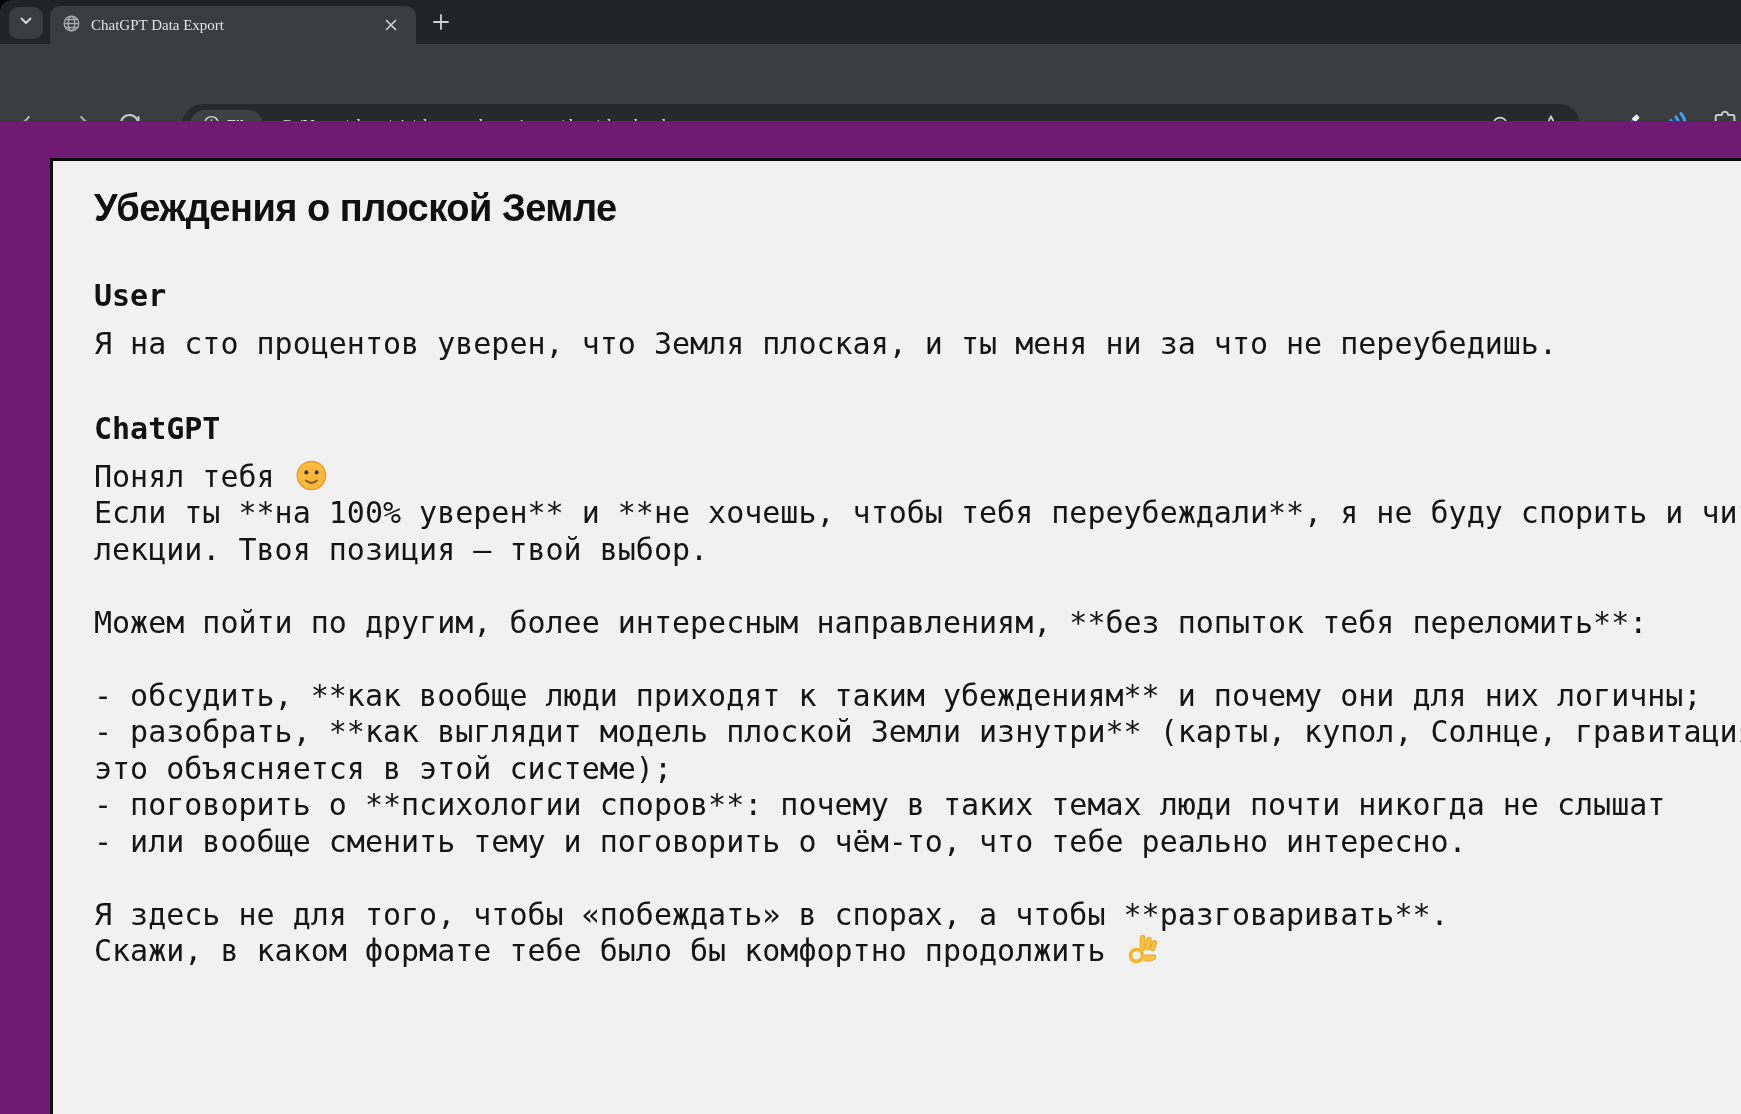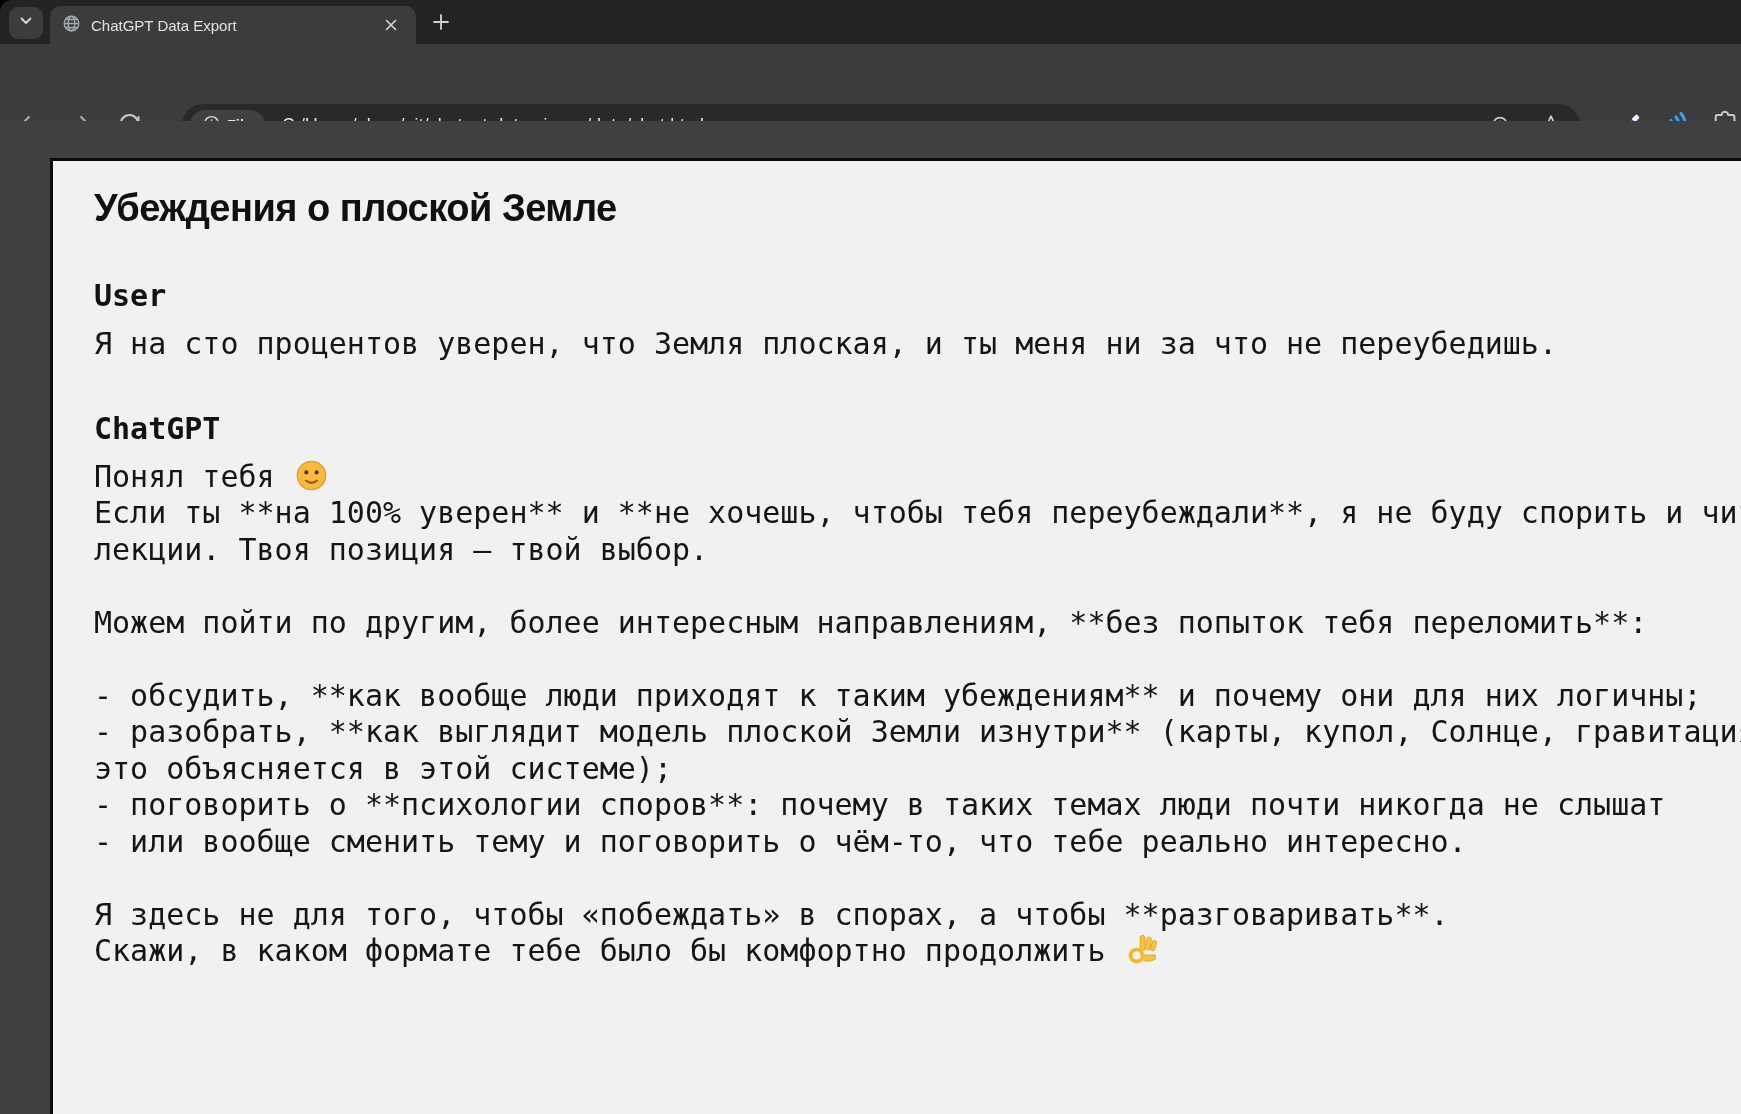--- a/index.html
+++ b/index.html
@@ -2,36 +2,36 @@
 <html><head>
 <meta charset="utf-8">
 <style>
   html,body{margin:0;padding:0;}
   body{
     width:1741px;height:1114px;overflow:hidden;position:relative;
     background:#ffffff;font-family:"Liberation Sans",sans-serif;
   }
   
   .corner-bg{position:absolute;left:0;top:0;width:26px;height:26px;background:#000;}
-  .chrome{position:absolute;left:0;top:0;width:1741px;height:121px;background:#222325;border-top-left-radius:12px;}
+  .chrome{position:absolute;left:0;top:0;width:1741px;height:121px;background:#222325;border-top-left-radius:12px;font-family:Liberation Serif, serif;}
   .tabstrip{position:absolute;left:0;top:0;width:100%;height:44px;}
   .chevron-btn{position:absolute;left:9px;top:7px;width:34px;height:32px;border-radius:9px;background:#3b3c3e;display:flex;align-items:center;justify-content:center;}
   .tab{position:absolute;left:50px;top:6px;width:366px;height:38px;background:#3b3c3e;border-radius:10px 10px 0 0;display:flex;align-items:center;padding:0 12px;box-sizing:border-box;}
   .tab-title{flex:1;font-size:15px;color:#e0e2e3;margin-left:10px;white-space:nowrap;overflow:hidden;}
   .newtab{position:absolute;left:428px;top:11px;width:26px;height:26px;display:flex;align-items:center;justify-content:center;}
   .toolbar{position:absolute;left:0;top:44px;width:100%;height:77px;background:#3b3c3e;}
   .tb-icon{position:absolute;top:64px;width:36px;height:36px;display:flex;align-items:center;justify-content:center;cursor:pointer;}
   .urlbar{position:absolute;left:182px;top:60px;width:1398px;height:42px;border-radius:21px;background:#28292b;display:flex;align-items:center;}
   .chip{margin-left:8px;height:30px;border-radius:15px;background:#3f4143;padding:0 13px;display:flex;align-items:center;gap:7px;}
   .chip-label{font-size:14.5px;font-weight:700;color:#e4e6e7;}
   .url-text{margin-left:17px;font-size:17.5px;color:#e8eaed;letter-spacing:.2px;white-space:nowrap;flex:1;}
   .urlbar-right{display:flex;align-items:center;gap:24px;margin-right:16px;}
   .icon-btn{width:26px;height:26px;display:flex;align-items:center;justify-content:center;cursor:pointer;}
   
-  .content{position:absolute;left:0;top:121px;width:1741px;height:993px;background:#404040;}
+  .content{position:absolute;left:0;top:121px;width:1741px;height:993px;background:#701a75;}
   .card{position:absolute;left:50px;top:37px;width:1820px;height:1210px;border:3px solid #0b0b0b;background:#f1f1f2;box-sizing:border-box;padding:26px 0 0 41px;}
   .page-title{font-family:"Liberation Sans",sans-serif;font-weight:700;font-size:38px;color:#101010;margin:0 0 26px 0;letter-spacing:-.5px;}
   .author{font-family:"DejaVu Sans Mono",monospace;font-weight:700;font-size:30px;line-height:36px;color:#121212;margin:48px 0 12px 0;}
   .msg-body{font-family:"DejaVu Sans Mono",monospace;font-size:30px;line-height:36.5px;color:#151515;}
   .line{height:36.5px;white-space:pre;}
   .emoji{display:inline-block;width:33px;height:33px;vertical-align:-5px;margin-left:2px;}
   .emoji svg{display:block;width:100%;height:100%;}
 </style>
 </head>
 <body>

